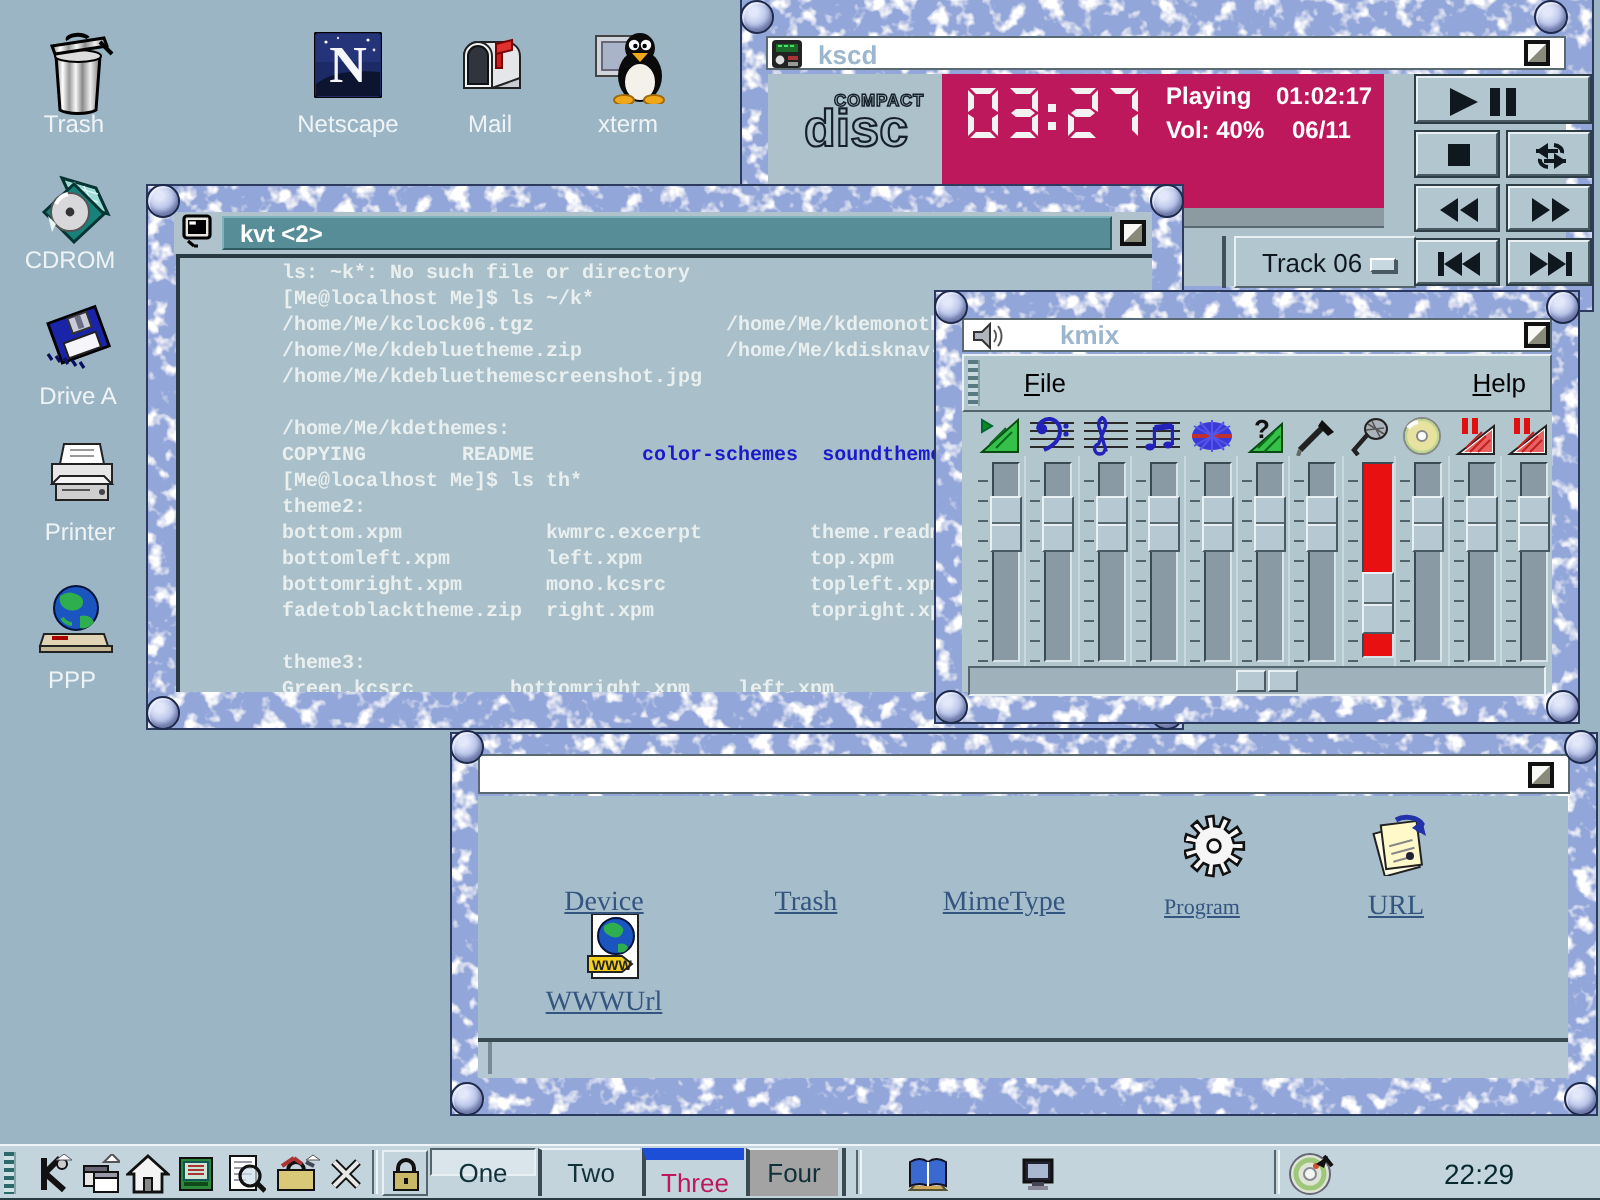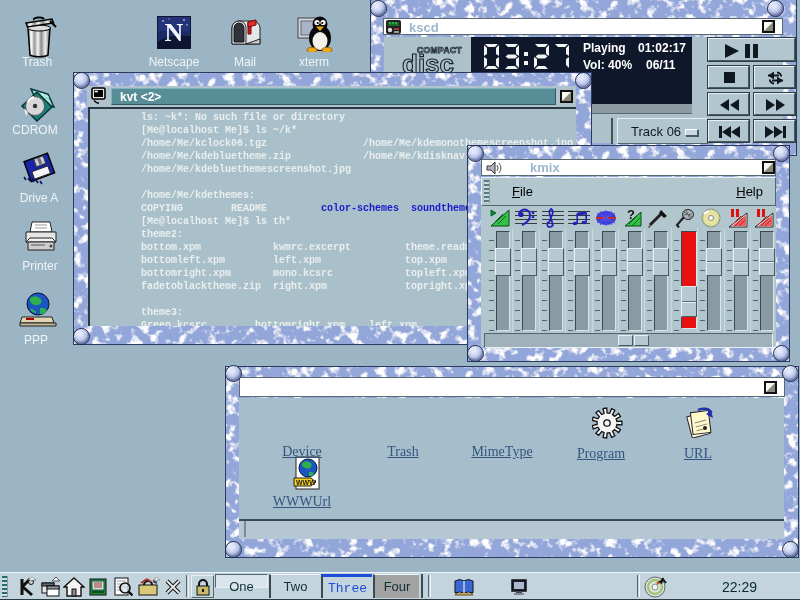--- a/index.html
+++ b/index.html
@@ -141,21 +141,21 @@
         <rect x="8" y="11" width="5" height="2" fill="#999"></rect>
       </svg>
 <span class="ttl" style="position:absolute;left:25px;top:1px;">kscd</span>
 <div class="maxb" style="right:7px;top:1px"></div>
     </div>
 <div class="a" style="left:13px;top:40px;right:13px;bottom:12px;background:#adc1cb;">
 <svg class="a" style="left:18px;top:5px" width="64" height="36" viewBox="0 0 64 36">
 <text x="15" y="11" font-size="8.5" font-weight="bold" fill="none" stroke="#16202a" stroke-width=".75" letter-spacing=".4" font-family="Liberation Sans">COMPACT</text>
 <text x="0" y="31" font-size="26" font-weight="bold" fill="none" stroke="#16202a" stroke-width="1.1" font-family="Liberation Sans">disc</text>
 </svg>
-<div class="a" style="left:87px;top:0px;width:221px;height:67px;background:#0f172a;">
+<div class="a" style="left:87px;top:0px;width:221px;height:67px;background:#be185d;">
         <svg class="a" style="left:0;top:0" width="221" height="67" viewBox="0 0 221 67">
           <g transform="translate(13,7)">
             <polygon points="1,0 14,0 11,3 4,3" fill="#f2f2f2"></polygon>
             <polygon points="0,1 3,4 3,10 0,12" fill="#f2f2f2"></polygon>
             <polygon points="15,1 15,12 12,10 12,4" fill="#f2f2f2"></polygon>
             <polygon points="0,13 3,15 3,21 0,24" fill="#f2f2f2"></polygon>
             <polygon points="15,13 15,24 12,21 12,15" fill="#f2f2f2"></polygon>
             <polygon points="1,25 4,22 11,22 14,25" fill="#f2f2f2"></polygon>
           </g>
           <g transform="translate(33,7)">
@@ -257,29 +257,29 @@
 <path d="M9 7 q4 -3 7 -1 q4 2 2 5 q-2 3 -6 1 q-4 -2 -3 -5z" fill="#2fae4f"></path>
 <path d="M16 16 q4 -1 5 2 q-2 3 -5 2 z" fill="#2fae4f"></path>
 <path d="M1 22 h17 l5 4 -5 4 h-17 z" fill="#f4d018" stroke="#222"></path>
 <text x="3" y="29" font-size="7" font-weight="bold" fill="#222" font-family="Liberation Sans">WWW</text>
       </svg>
 </div>
 <div class="a" style="left:13px;top:31px;right:14px;bottom:38px;">
 <div class="a" style="left:3px;top:44px;width:120px;text-align:center;"><span style="font-family:'Liberation Serif',serif;font-size:14px;color:#33557f;text-decoration:underline;">Device</span></div>
 <div class="a" style="left:104px;top:44px;width:120px;text-align:center;"><span style="font-family:'Liberation Serif',serif;font-size:14px;color:#33557f;text-decoration:underline;">Trash</span></div>
 <div class="a" style="left:203px;top:44px;width:120px;text-align:center;"><span style="font-family:'Liberation Serif',serif;font-size:14px;color:#33557f;text-decoration:underline;">MimeType</span></div>
-<div class="a" style="left:302px;top:46px;width:120px;text-align:center;"><span style="font-family:'Liberation Serif',serif;font-size:14px;color:#33557f;text-decoration:underline;">Program</span></div>
+<div class="a" style="left:302px;top:46px;width:120px;text-align:center;"><span style="font-family:'Liberation Serif',serif;font-size:11px;color:#33557f;text-decoration:underline;">Program</span></div>
 <div class="a" style="left:399px;top:46px;width:120px;text-align:center;"><span style="font-family:'Liberation Serif',serif;font-size:14px;color:#33557f;text-decoration:underline;">URL</span></div>
 <div class="a" style="left:3px;top:94px;width:120px;text-align:center;"><span style="font-family:'Liberation Serif',serif;font-size:14px;color:#33557f;text-decoration:underline;">WWWUrl</span></div>
 </div>
 <div class="a" style="left:13px;right:14px;bottom:18px;height:20px;background:#b4c7d2;border-top:2px solid #3a4a52;">
 <div class="a" style="left:5px;top:0;width:2px;height:16px;background:#7a8a92;"></div>
     </div>
 </div>
-<div class="win marble" style="left:73px;top:72px;width:519px;height:273px;z-index:30">
+<div class="win marble" style="left:73px;top:92px;width:519px;height:273px;z-index:30">
     <svg class="mtex">
       <rect width="100%" height="100%" fill="#92a6da" filter="url(#marb)"></rect>
     </svg>
 <div class="rivet" style="left:-1px;top:-1px"></div>
 <div class="rivet" style="right:-1px;top:-1px"></div>
 <div class="rivet" style="left:-1px;bottom:-1px"></div>
 <div class="rivet" style="right:-1px;bottom:-1px"></div>
 <div class="a" style="left:13px;top:13px;right:15px;height:21px;background:#b0c3cc;">
 <svg class="a" style="left:4px;top:1px" width="16" height="18" viewBox="0 0 16 18">
 <rect x="1" y="1" width="13" height="11" rx="1.5" fill="#e6e6de" stroke="#000" stroke-width="1.6"></rect>
@@ -520,21 +520,21 @@
 <div class="a" style="left:186px;top:2px;width:3px;height:22px;border-left:1px solid #55656d;border-right:1px solid #edf5f9;"></div>
 <div class="a raised" style="left:191px;top:2px;width:23px;height:23px;background:#c3d4dc;">
 <svg class="a" style="left:3px;top:2px" width="16" height="18" viewBox="0 0 16 18">
 <rect x="2" y="8" width="12" height="9" fill="#c8b868" stroke="#111"></rect>
 <path d="M4 8 v-2 a4 4 0 0 1 8 0 v2" fill="none" stroke="#111" stroke-width="2"></path>
 <rect x="7" y="11" width="2" height="3" fill="#111"></rect>
       </svg>
     </div>
 <div class="a sunken" style="left:215px;top:1px;width:53px;height:14px;background:#d9e5eb;text-align:center;font-size:13px;color:#10303a;padding-top:4px;">One</div>
 <div class="a" style="left:269px;top:1px;width:51px;height:24px;background:#c3d4dc;border-left:2px solid #3a4a52;border-top:1px solid #edf5f9;text-align:center;font-size:13px;color:#10303a;padding-top:4px;">Two</div>
-<div class="a" style="left:321px;top:1px;width:51px;height:24px;background:#c3d4dc;border-left:2px solid #3a4a52;border-top:3px solid #1d4ed8;text-align:center;font-size:13px;color:#1d4ed8;padding-top:4px;font-family:Liberation Mono, monospace;">Three</div>
+<div class="a" style="left:321px;top:1px;width:51px;height:24px;background:#c3d4dc;border-left:2px solid #3a4a52;border-top:6px solid #1d4ed8;text-align:center;font-size:13px;color:#be185d;padding-top:4px;">Three</div>
 <div class="a" style="left:373px;top:1px;width:46px;height:24px;background:#a3a3a3;border-left:2px solid #3a4a52;border-top:1px solid #edf5f9;text-align:center;font-size:13px;color:#10303a;padding-top:4px;">Four</div>
 <div class="a" style="left:421px;top:1px;width:2px;height:24px;background:#3a4a52;"></div>
 <div class="a" style="left:428px;top:2px;width:3px;height:22px;border-left:1px solid #55656d;border-right:1px solid #edf5f9;"></div>
 <svg class="a" style="left:452px;top:4px" width="24" height="20" viewBox="0 0 24 20">
 <path d="M3 4 q5 -3 9 0 q4 -3 9 0 l0 12 q-5 -2 -9 0 q-4 -2 -9 0 z" fill="#3a6ad0" stroke="#112"></path>
 <path d="M12 4 v12" stroke="#fff"></path>
 <path d="M5 16 l-2 2 h18 l-2 -2" fill="#d0a858" stroke="#553"></path>
     </svg>
 <svg class="a" style="left:510px;top:5px" width="20" height="18" viewBox="0 0 20 18">
 <rect x="2" y="2" width="14" height="11" fill="#223" stroke="#111" stroke-width="1.5"></rect>

